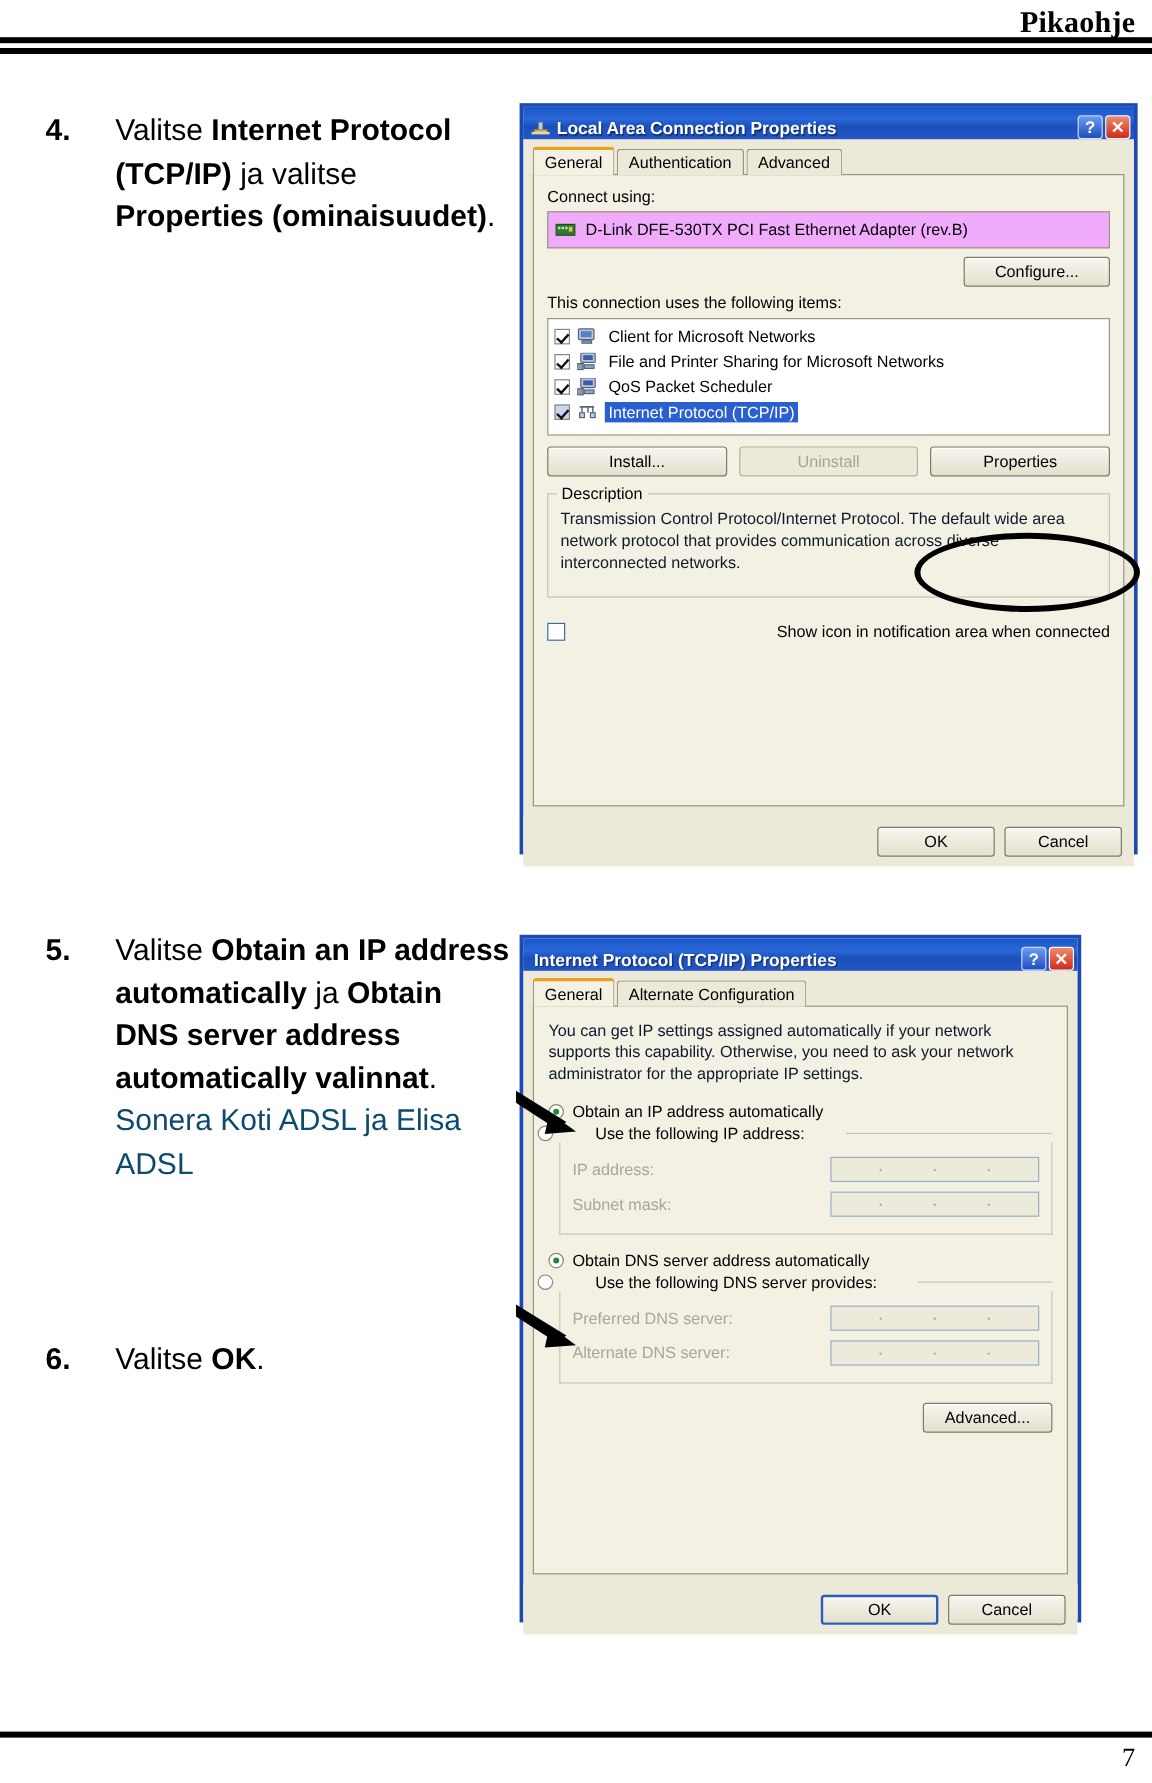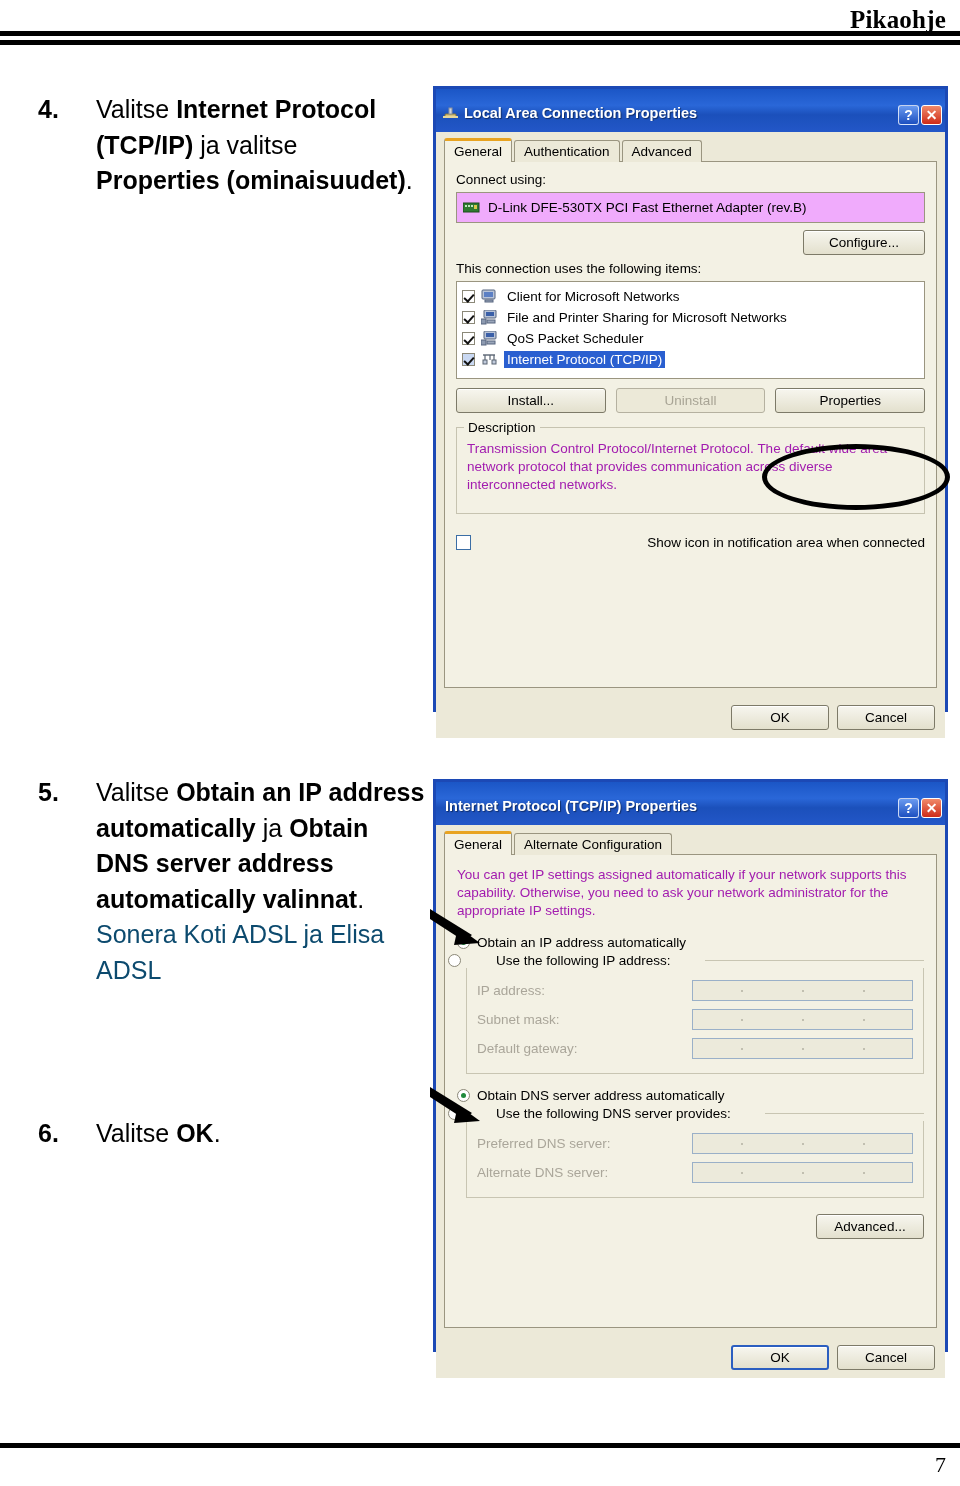--- a/index.html
+++ b/index.html
@@ -36,21 +36,21 @@
   .step-body b{font-weight:bold;}
   .step4{margin-bottom:0;}
   .step5{position:absolute;left:38px;top:775px;width:390px;}
   .step6{position:absolute;left:38px;top:1116px;width:390px;}
   .sub-note{font-size:25px;line-height:1.42;color:#0c4a6e;font-weight:normal;}
 
   
   .xp-dialog{position:absolute;background:#ece9d8;border:3px solid #1c49b5;box-sizing:border-box;}
   .xp-titlebar{
     height:27px;background:linear-gradient(180deg,#1b56c6 0%,#2a67d8 38%,#1b50bb 60%,#2357c8 100%);
-    display:flex;align-items:flex-start;padding:16px 3px 0 6px;position:relative;
+    display:flex;align-items:flex-end;padding:0 3px 0 6px;position:relative;
   }
   .xp-title-icon{width:17px;height:17px;margin-right:5px;flex:0 0 17px;position:relative;}
   .xp-title-text{
     color:#fff;font-size:14.5px;font-weight:bold;white-space:nowrap;
     text-shadow:1px 1px 1px rgba(0,0,0,.45);flex:1 1 auto;overflow:hidden;
   }
   .xp-caption-btns{display:flex;gap:2px;align-items:center;}
   .xp-btn-help,.xp-btn-close{
     width:21px;height:20px;border-radius:3px;border:1px solid rgba(255,255,255,.75);
     font-size:14px;font-weight:bold;color:#fff;display:flex;align-items:center;justify-content:center;
@@ -114,21 +114,21 @@
 
   
   .xp-group{
     border:1px solid #c6c3b0;margin-top:14px;padding:12px 10px 28px 10px;position:relative;
     box-sizing:border-box;
   }
   .xp-group-title{
     position:absolute;top:-8px;left:7px;background:#f3f1e4;padding:0 4px;
     font-size:13.5px;color:#000;
   }
-  .xp-desc{font-size:13.5px;line-height:1.32;color:#a21caf;}
+  .xp-desc{font-size:13.5px;line-height:1.32;color:#0f172a;}
 
   .xp-footer{
     display:flex;justify-content:flex-end;gap:8px;padding:9px 10px 8px 10px;background:#ece9d8;
   }
 
   
   .radio-row{display:flex;align-items:center;font-size:13.5px;color:#000;height:22px;}
   .xp-radio{
     width:13px;height:13px;border:1px solid #8b8878;background:#fff;border-radius:50%;
     margin-right:7px;flex:0 0 13px;position:relative;box-sizing:border-box;
@@ -314,21 +314,21 @@
   </div>
 
   <div class="xp-footer">
     <div class="xp-button" style="min-width:98px;">OK</div>
     <div class="xp-button" style="min-width:98px;">Cancel</div>
   </div>
 
   <div class="annot-ellipse" style="left:326px;top:355px;width:178px;height:56px;"></div>
 </div>
 
-<div class="xp-dialog" style="left:433px;top:779px;width:515px;height:573px;">
+<div class="xp-dialog" style="left:433px;top:779px;width:468px;height:573px;">
 
   <div class="xp-titlebar">
     <div class="xp-title-text" style="padding-left:3px;">Internet Protocol (TCP/IP) Properties</div>
     <div class="xp-caption-btns">
       <div class="xp-btn-help">?</div>
       <div class="xp-btn-close">✕</div>
     </div>
   </div>
 
   <div class="xp-body">
@@ -362,28 +362,20 @@
             </span>
           </div>
           <div class="ipline">
             <span class="iplabel">Subnet mask:</span>
             <span class="ipbox">
               <i class="ipdot"></i>
                 <i class="ipdot"></i>
                 <i class="ipdot"></i>
             </span>
           </div>
-          <div class="ipline">
-            <span class="iplabel">Default gateway:</span>
-            <span class="ipbox">
-              <i class="ipdot"></i>
-                <i class="ipdot"></i>
-                <i class="ipdot"></i>
-            </span>
-          </div>
         </div>
       </div>
 
       <div class="radio-row" style="margin-top:10px;">
         <span class="xp-radio on"></span>
         <span>Obtain DNS server address automatically</span>
       </div>
 
       <div>
         <div class="fieldset-legendrow">

